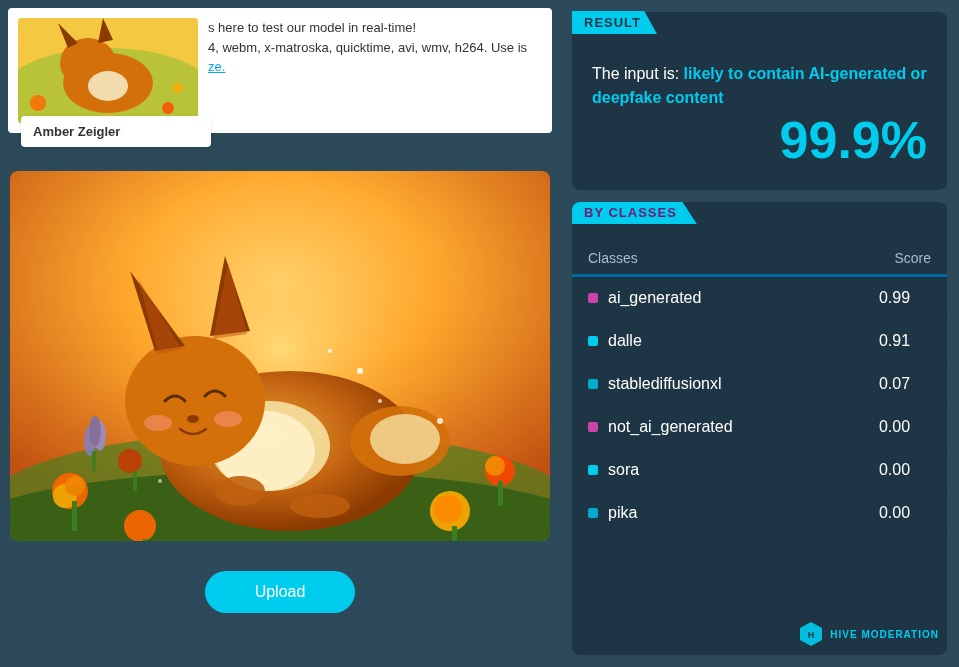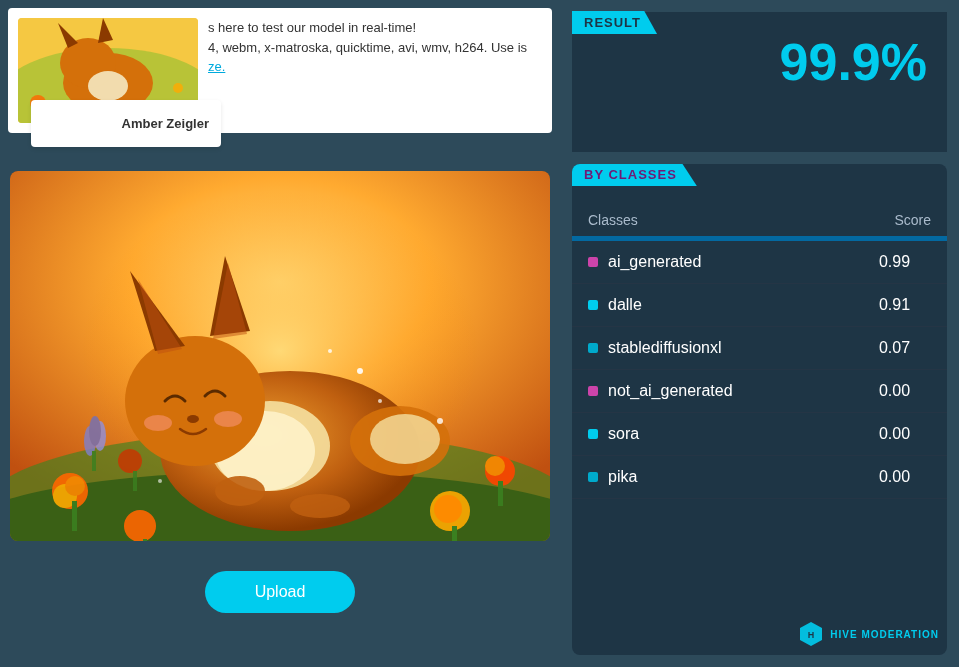--- a/index.html
+++ b/index.html
@@ -63,29 +63,29 @@
     }
 
     .info-text .link {
       color: #00aadd;
       text-decoration: underline;
     }
 
     .user-label {
       background: white;
       border-radius: 4px;
-      padding: 16px 12px;
+      padding: 8px 12px;
       font-size: 13px;
       font-weight: bold;
       color: #333;
       position: absolute;
       bottom: -14px;
-      left: 23px;
+      left: 13px;
       width: 190px;
-      text-align: right;
+      text-align: left;
       box-shadow: 0 2px 4px rgba(0,0,0,0.1);
     }
 
     
     .main-image-container {
       margin: 30px 10px 10px 10px;
       border-radius: 8px;
       overflow: hidden;
       height: 370px;
       position: relative;
@@ -129,21 +129,21 @@
       background: #2d4a5a;
       display: flex;
       flex-direction: column;
       gap: 12px;
       padding: 12px;
     }
 
     
     .result-card {
       background: #1e3545;
-      border-radius: 0;
+      border-radius: 8px;
       padding: 20px;
       position: relative;
       min-height: 140px;
     }
 
     .result-tag {
       position: absolute;
       top: -1px;
       left: 0;
       background: #00ccee;
@@ -202,21 +202,21 @@
       width: 100%;
       border-collapse: collapse;
     }
 
     .classes-table th {
       text-align: left;
       padding: 8px 16px;
       color: #aabbcc;
       font-size: 14px;
       font-weight: normal;
-      border-bottom: 5px solid #0369a1;
+      border-bottom: 3px solid #0369a1;
     }
 
     .classes-table th:last-child {
       text-align: right;
     }
 
     .classes-table td {
       padding: 12px 16px;
       color: white;
       font-size: 16px;
@@ -395,20 +395,23 @@
   <div class="upload-area">
     <button class="upload-btn">Upload</button>
   </div>
 
 </div>
 
 <div class="right-panel">
 
   <div class="result-card">
     <div class="result-tag">RESULT</div>
+    <div class="result-description">
+      <span>The input is: </span><span class="highlight">likely to contain AI-generated or deepfake content</span>
+    </div>
     <div class="result-percentage">99.9%</div>
   </div>
 
   <div class="classes-card">
     <div class="classes-tag">BY CLASSES</div>
     <div class="classes-card-inner">
       <table class="classes-table">
         <thead>
           <tr>
             <th>Classes</th>

